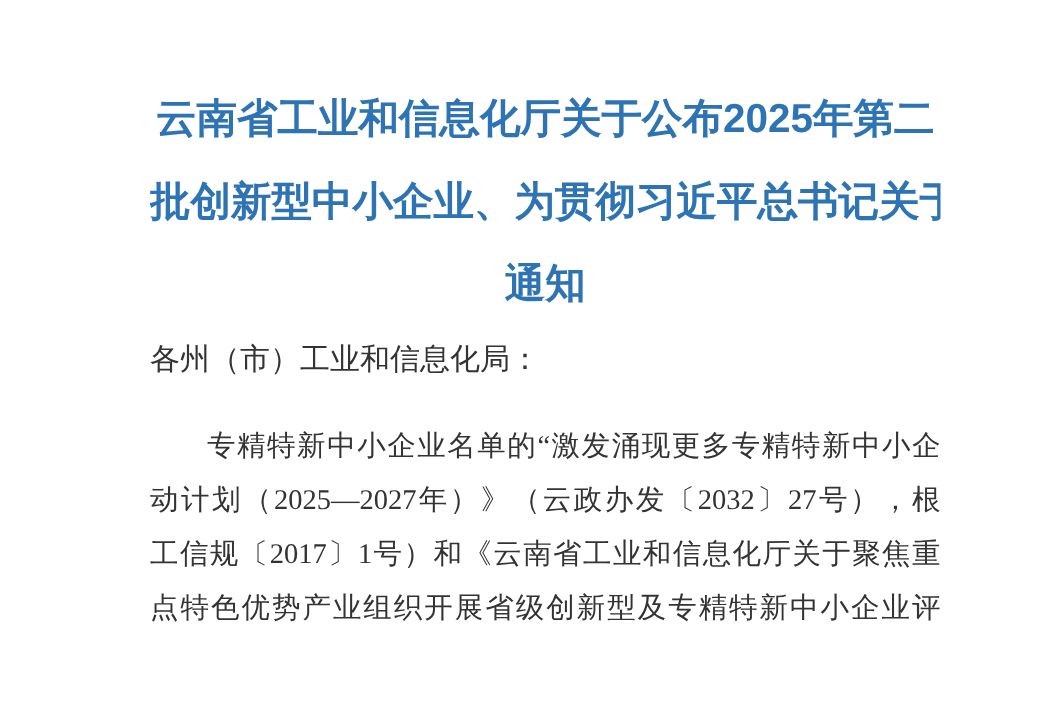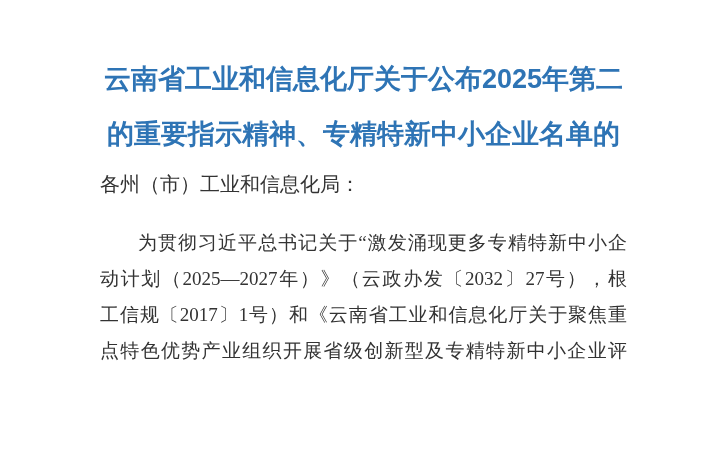--- a/index.html
+++ b/index.html
@@ -33,21 +33,20 @@
   .title-line {
     white-space: nowrap;
     overflow: hidden;
   }
   .salutation {
     margin: 6px 0 0 0;
     font-size: 20px;
     line-height: 35px;
     white-space: nowrap;
     overflow: hidden;
-    font-family: Liberation Mono, monospace;
   }
   .paragraph {
     margin-top: 22px;
     font-size: 19px;
     line-height: 36px;
   }
   .body-line {
     white-space: nowrap;
     overflow: hidden;
     text-align: justify;
@@ -57,25 +56,26 @@
     text-indent: 2em;
   }
 </style>
 </head>
 <body>
 
 <div class="doc">
 
   <h1 class="title">
     <div class="title-line">云南省工业和信息化厅关于公布2025年第二</div>
-    <div class="title-line">的重要指示精神、专精特新中小企业名单的</div>
+    <div class="title-line">批创新型中小企业、为贯彻习近平总书记关于</div>
+    <div class="title-line">通知</div>
   </h1>
 
   <p class="salutation">各州（市）工业和信息化局：</p>
 
   <div class="paragraph">
-    <div class="body-line indent">为贯彻习近平总书记关于“激发涌现更多专精特新中小企</div>
+    <div class="body-line indent">专精特新中小企业名单的“激发涌现更多专精特新中小企</div>
     <div class="body-line">动计划（2025—2027年）》（云政办发〔2032〕27号），根</div>
     <div class="body-line">工信规〔2017〕1号）和《云南省工业和信息化厅关于聚焦重</div>
     <div class="body-line">点特色优势产业组织开展省级创新型及专精特新中小企业评</div>
   </div>
 
 </div>
 
 </body></html>

